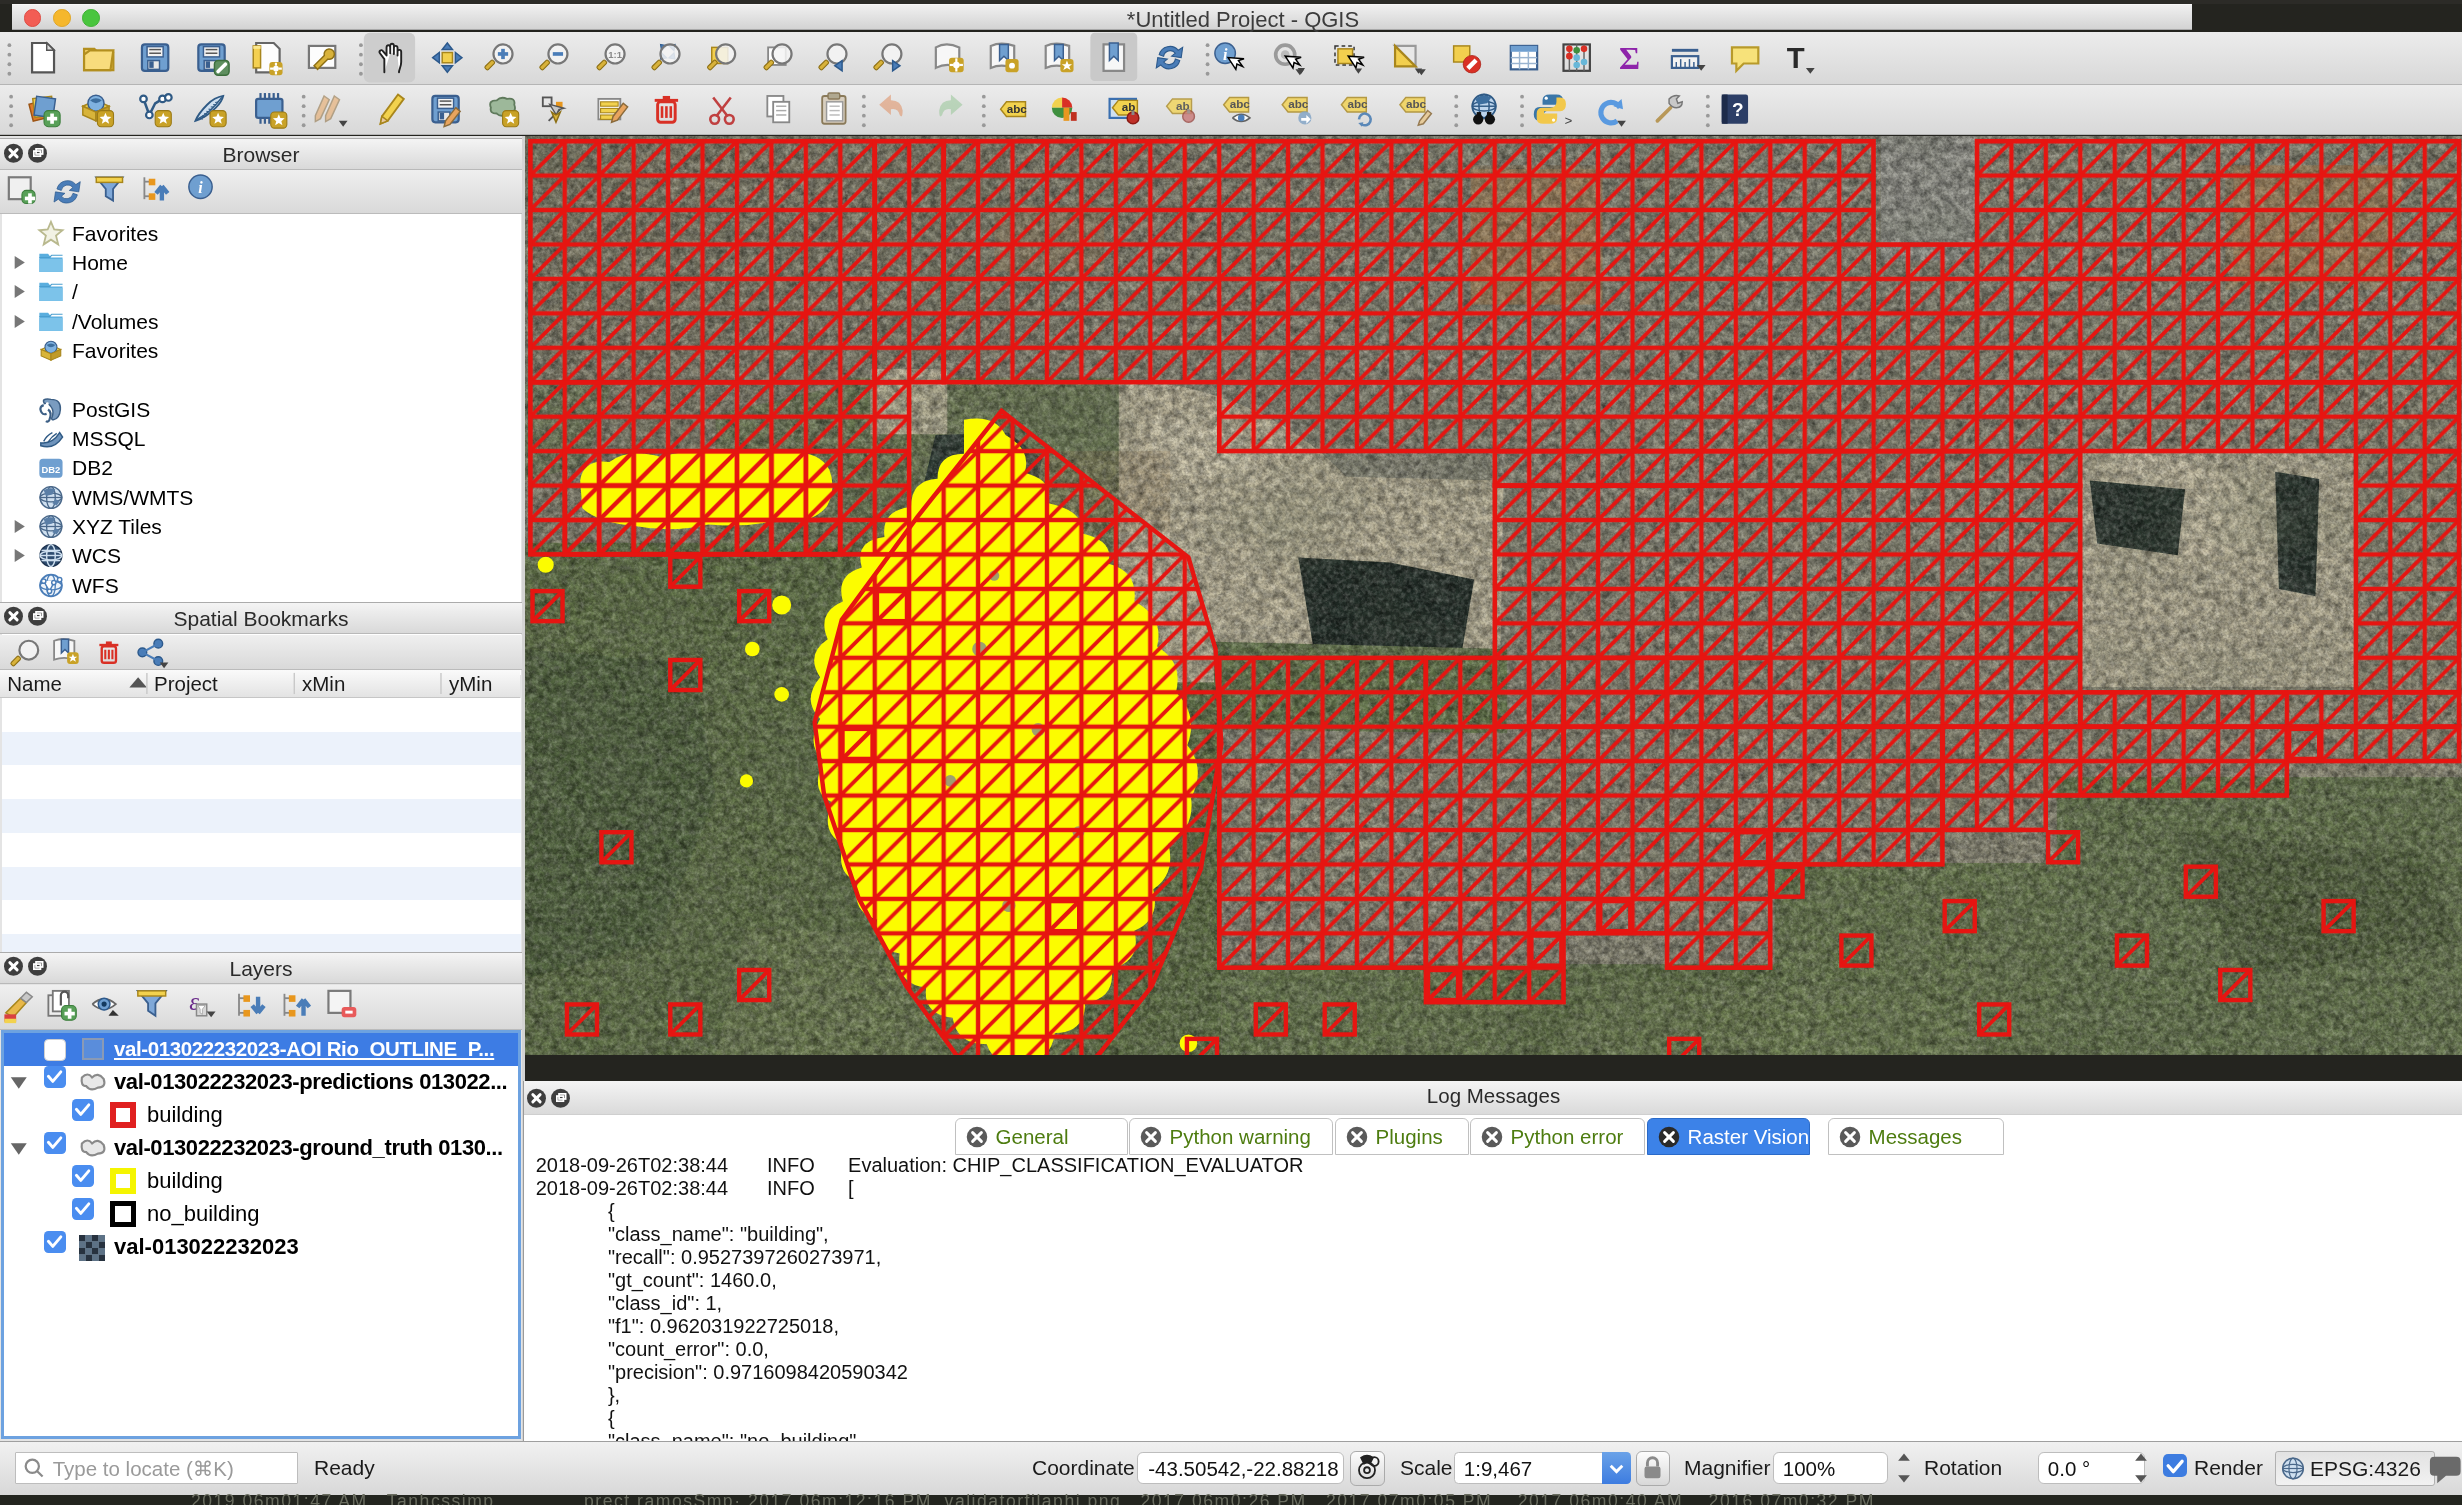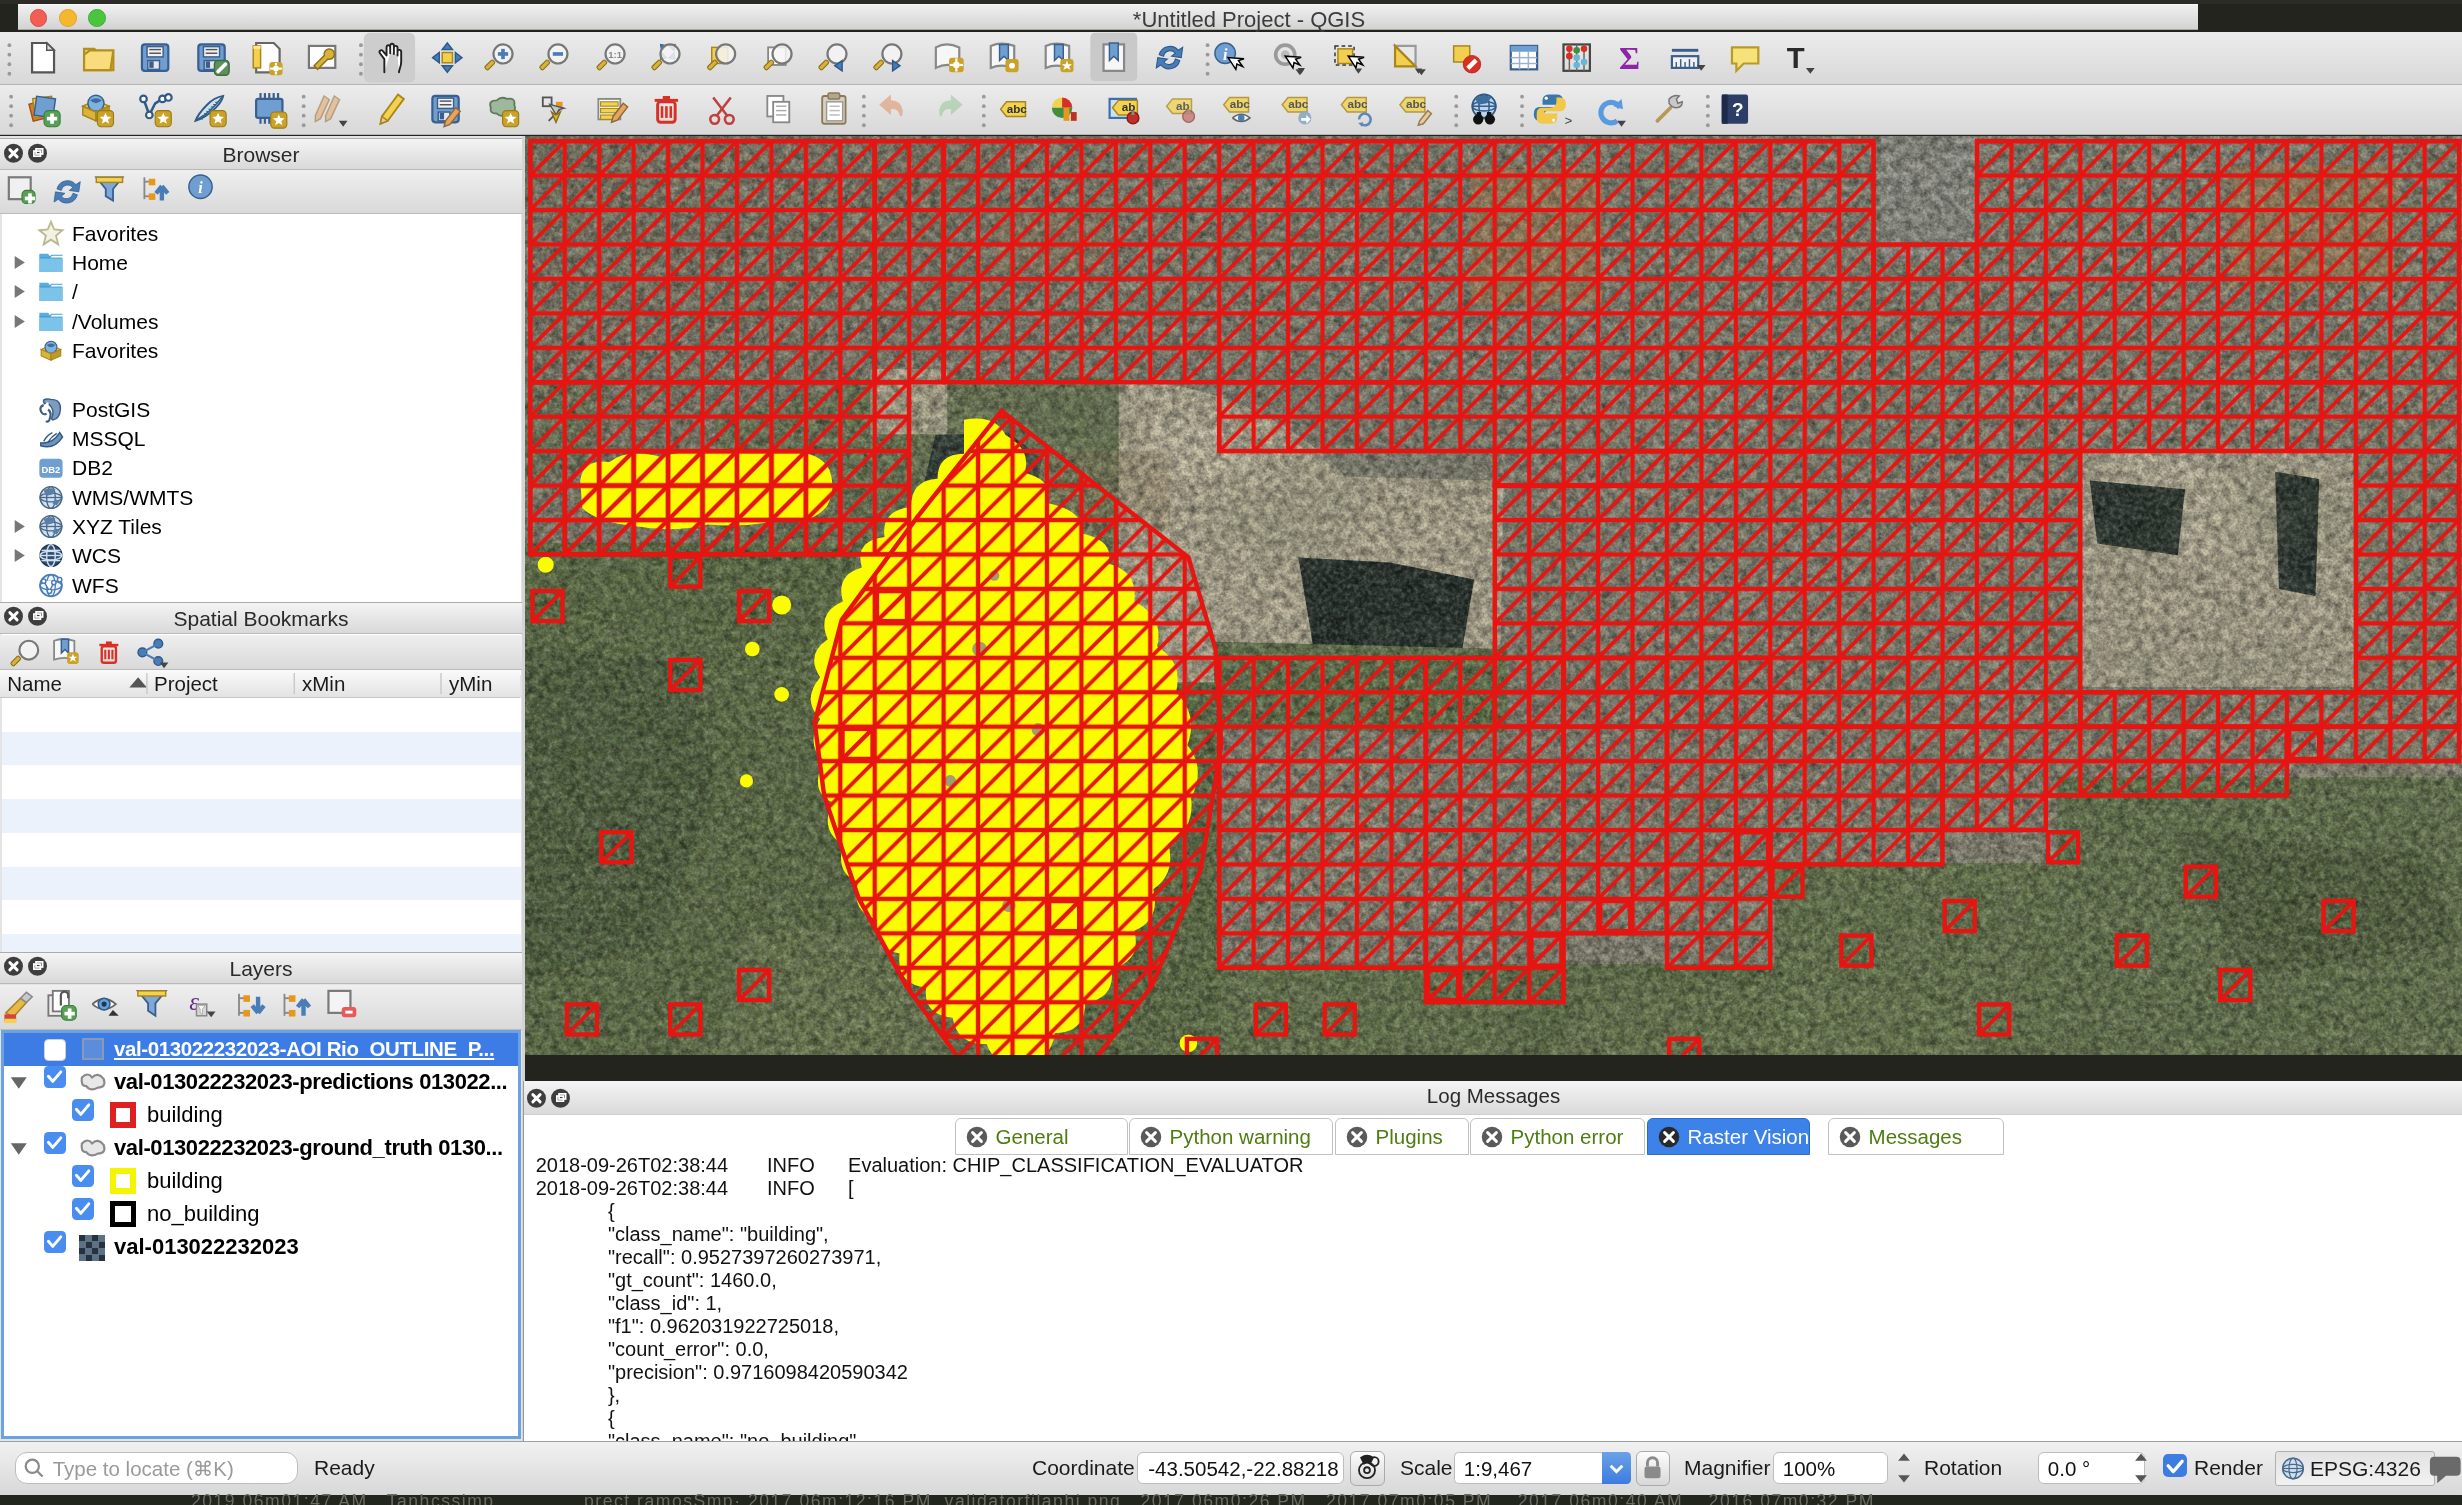--- a/index.html
+++ b/index.html
@@ -1,19 +1,19 @@
 <!DOCTYPE html>
 <html style="font-size:11.7px"><head>
 <meta charset="utf-8">
 <style>
   * { margin:0; padding:0; box-sizing:border-box; }
   html,body { width:2462px; height:1505px; overflow:hidden; background:#24241f;
     font-family:"Liberation Sans", sans-serif; }
   .abs { position:absolute; }
-  #titlebar { left:18px; top:4.4px; width:2180px; height:26px;
+  #titlebar { left:12px; top:4.4px; width:2180px; height:26px;
     background:linear-gradient(#f0f0f0,#d3d3d3); border-bottom:0.7px solid #a8a8a8;
     border-top:0.7px solid #f8f8f8;}
   .tl { position:absolute; top:3.7px; width:17.6px; height:17.6px; border-radius:50%; }
   #title { position:absolute; top:1.5px; left:0; width:2462px; text-align:center;
     font-size:22px; font-weight:500; color:#3c3c3c; }
   .toolbar { left:0; width:2462px; background:linear-gradient(#ececec,#d8d8d8);
     border-bottom:0.7px solid #b5b5b5; }
   #tb1 { top:31.5px; height:53px; }
   #tb2 { top:85px; height:50px; }
   #dock { left:0; top:136px; width:522px; height:1305px; background:#e4e4e4; }
@@ -1260,21 +1260,21 @@
              "class_id": 1,
              "f1": 0.962031922725018,
              "count_error": 0.0,
              "precision": 0.9716098420590342
              },
              {
              "class_name": "no_building",</div>
 </div>
 
 <div class="abs" id="status">
-  <div class="sbox" style="left:14.7px;top:10.3px;width:283px;height:32px;border-radius:12px;">
+  <div class="sbox" style="left:14.7px;top:10.3px;width:283px;height:32px;border-radius:1px;">
     <svg width="25" height="25" style="position:absolute;left:5.9px;top:2.9px;" viewBox="0 0 34 34">
         <circle cx="14" cy="14" r="9" fill="none" stroke="#8a8a8a" stroke-width="3"></circle>
         <line x1="20" y1="20" x2="28" y2="28" stroke="#8a8a8a" stroke-width="3"></line>
       </svg>
     <span style="position:absolute;left:37px;top:3.7px;color:#9a9a9a;">Type to locate (⌘K)</span>
   </div>
   <span style="position:absolute;left:314px;top:14px;">Ready</span>
   <span style="position:absolute;left:1032px;top:14px;">Coordinate</span>
   <div class="sbox" style="left:1137px;top:10.3px;width:207px;height:32px;">
       <span style="position:absolute;left:10.3px;top:3.7px;">-43.50542,-22.88218</span>

